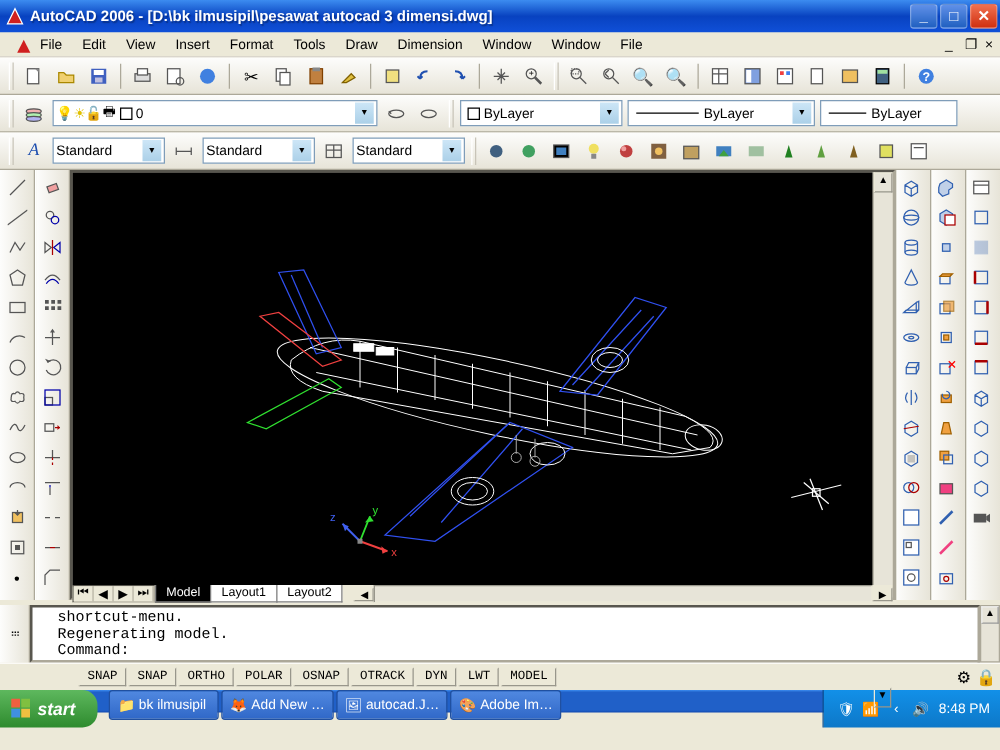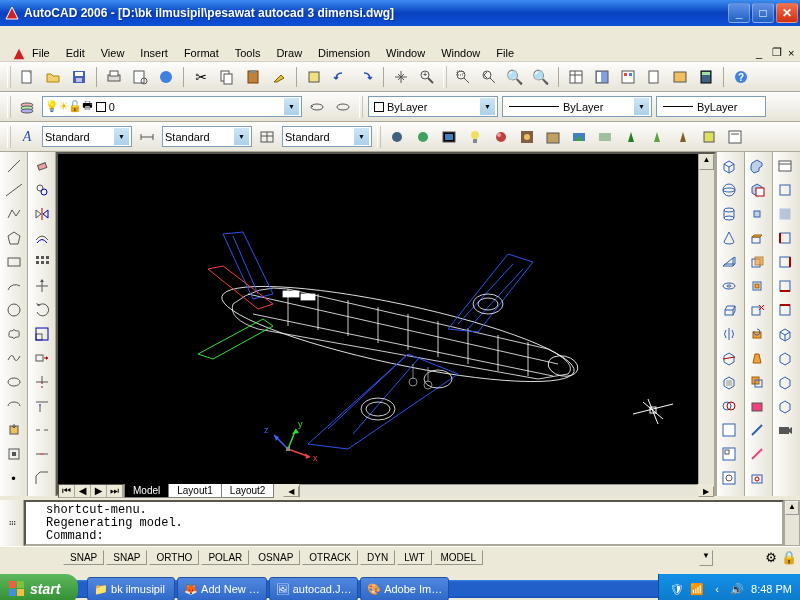--- a/index.html
+++ b/index.html
@@ -8,21 +8,21 @@
     
     .titlebar { height: 26px; background: linear-gradient(180deg, #3c8cf0 0%, #0842c0 50%, #1050d8 100%); display: flex; align-items: center; padding: 0 2px 0 4px; color: #fff; font-weight: bold; }
     .titlebar .icon { width: 16px; height: 16px; margin-right: 4px; display: inline-flex; }
     .titlebar .title { flex: 1; font-size: 12px; text-shadow: 1px 1px 1px rgba(0,0,0,0.3); }
     .winbtn { width: 22px; height: 20px; margin-left: 2px; border-radius: 3px; display: inline-flex; align-items: center; justify-content: center; color: #fff; font-weight: bold; font-size: 12px; border: 1px solid rgba(255,255,255,0.3); }
     .winbtn.min { background: linear-gradient(180deg,#6090e8,#2060c0); }
     .winbtn.max { background: linear-gradient(180deg,#6090e8,#2060c0); }
     .winbtn.close { background: linear-gradient(180deg,#f07050,#d03010); }
     
     
-    .menubar { height: 36px; display: flex; align-items: flex-end; padding: 0 4px; background: #ece9d8; border-bottom: 1px solid #d4d0c8; }
+    .menubar { height: 20px; display: flex; align-items: center; padding: 0 4px; background: #ece9d8; border-bottom: 1px solid #d4d0c8; }
     .menubar span { padding: 2px 8px; }
     .menubar .appicon { width: 16px; height: 16px; margin-right: 4px; }
     
     
     .toolbar { height: 30px; display: flex; align-items: center; padding: 1px 4px; background: linear-gradient(180deg,#fdfdfc,#e7e4d8); border-bottom: 1px solid #aca899; overflow: hidden; white-space: nowrap; }
     .toolbar .grip { width: 4px; height: 22px; border-left: 1px solid #fff; border-right: 1px solid #c8c4b8; margin: 0 3px; }
     .tbtn { width: 24px; height: 24px; display: inline-flex; align-items: center; justify-content: center; margin: 0 1px; font-size: 14px; }
     .sep { width: 1px; height: 20px; background: #aca899; margin: 0 4px; }
     .combo { display: inline-flex; align-items: center; border: 1px solid #7f9db9; background: #fff; height: 21px; padding: 0 2px; margin: 0 2px; }
     .combo .drop { width: 15px; height: 17px; background: linear-gradient(180deg,#cde6f7,#abd0e8); text-align: center; font-size: 7px; line-height: 17px; margin-left: 2px; }
@@ -46,24 +46,24 @@
     .model-tabs .tab.active { background: #000; color: #fff; }
     
     
     .command-wrap { height: 50px; border-top: 4px solid #ece9d8; display: flex; }
     .command { flex: 1; background: #fff; border: 2px inset #aca899; font-family: "Courier New", monospace; font-size: 12px; padding: 2px 20px; overflow: hidden; line-height: 13px; }
     .command-scroll { width: 16px; background: #e7e4d8; border: 1px solid #aca899; }
     
     
     .statusbar { height: 22px; display: flex; align-items: center; background: #ece9d8; border-top: 1px solid #fff; font-size: 11px; padding: 0 2px; }
     .statusbar .coord { width: 220px; border: 1px inset #aca899; padding: 1px 4px; background: #ece9d8; }
-    .statusbar .statbtn { padding: 1px 6px; margin: 0 1px; border: 1px outset #ece9d8; font-size: 10px; }
-    
-    
-    .taskbar { height: 18px; background: linear-gradient(180deg,#3c8cf0 0%,#2060c8 10%,#2060c8 90%,#1048b0 100%); display: flex; align-items: center; margin-top: 12px; }
+    .statusbar .statbtn { padding: 1px 6px; margin: 0 1px; border: 1px outset #ece9d8; font-size: 10px; font-family: Liberation Mono, monospace; }
+    
+    
+    .taskbar { height: 18px; background: linear-gradient(180deg,#3c8cf0 0%,#2060c8 10%,#2060c8 90%,#1048b0 100%); display: flex; align-items: flex-start; }
     .start { height: 30px; padding: 0 18px 0 8px; background: linear-gradient(180deg,#5eb85e,#2e8b2e); color: #fff; font-weight: bold; font-style: italic; font-size: 14px; border-radius: 0 12px 12px 0; display: flex; align-items: center; }
     .taskitem { height: 24px; margin: 0 1px; padding: 0 6px; background: linear-gradient(180deg,#5088e0,#3068c8); color: #fff; border-radius: 3px; display: flex; align-items: center; font-size: 11px; min-width: 88px; max-width: 105px; overflow: hidden; white-space: nowrap; border: 1px solid #2050a0; }
     .taskitem.active { background: linear-gradient(180deg,#18489b,#2860b8); box-shadow: inset 1px 1px 2px rgba(0,0,0,0.4); }
     .tray { height: 30px; background: linear-gradient(180deg,#1290e8,#0d78c8); margin-left: auto; display: flex; align-items: center; padding: 0 8px; color: #fff; font-size: 11px; border-left: 1px solid #0a5090; }
     .tray .ticon { width: 16px; height: 16px; margin: 0 2px; display: inline-flex; align-items: center; justify-content: center; font-size: 11px; }
     
     svg { display: block; }
   </style>
 </head>
 <body>

